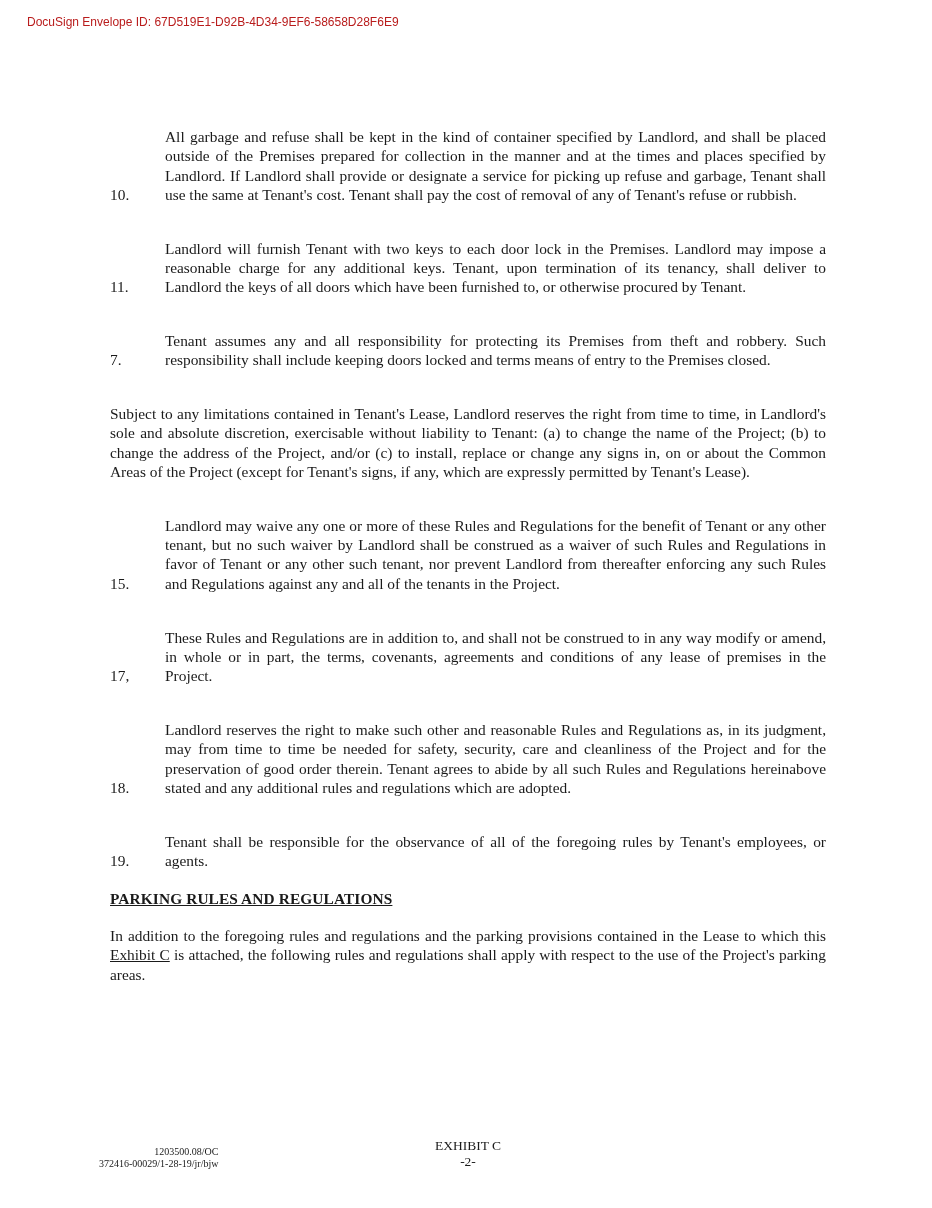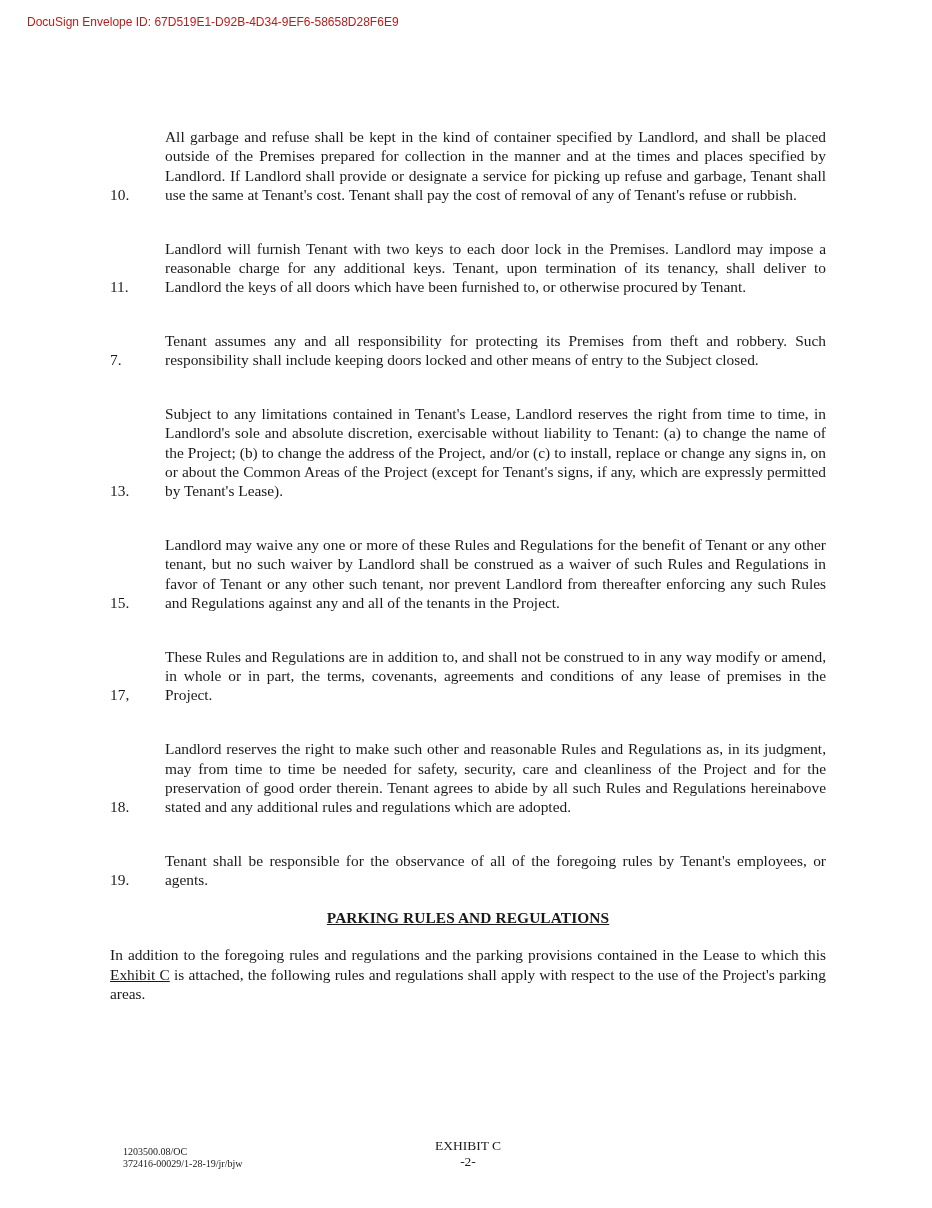--- a/index.html
+++ b/index.html
@@ -9,28 +9,28 @@
     font-family: "Liberation Sans", sans-serif; font-size: 12px; color: #b91c1c;
   }
   .doc {
     position: absolute; left: 110px; top: 111px; width: 716px;
     font-family: "Liberation Serif", serif; font-size: 15.4px; line-height: 19.3px;
   }
   .item { display: flex; margin-bottom: 18.5px; align-items: flex-end; }
   .item .num { width: 55px; flex: 0 0 55px; }
   .item .text { flex: 1; text-align: justify; margin-top: 16px; }
   .heading {
-    text-align: center; font-weight: bold; text-decoration: underline;
+    font-weight: bold; text-decoration: underline;
     margin-top: 10px; margin-bottom: 18px; letter-spacing: 0.1px;
   }
   .para { text-align: justify; }
   .u { text-decoration: underline; }
   .footer-left {
-    position: absolute; left: 123px; top: 1146px;
-    font-family: "Liberation Serif", serif; font-size: 10px; line-height: 12px;
+    position: absolute; left: 99px; top: 1146px;
+    font-family: "Liberation Serif", serif; font-size: 10px; line-height: 12px; text-align: right;
   }
   .footer-center {
     position: absolute; left: 418px; top: 1138px; width: 100px; text-align: center;
     font-family: "Liberation Serif", serif; font-size: 13.5px; line-height: 16px;
   }
 </style>
 </head>
 <body>
 
 <div class="envelope">DocuSign Envelope ID: 67D519E1-D92B-4D34-9EF6-58658D28F6E9</div>
@@ -39,24 +39,23 @@
   <div class="item">
     <span class="num">10.</span>
     <span class="text">All garbage and refuse shall be kept in the kind of container specified by Landlord, and shall be placed outside of the Premises prepared for collection in the manner and at the times and places specified by Landlord.  If Landlord shall provide or designate a service for picking up refuse and garbage, Tenant shall use the same at Tenant's cost.  Tenant shall pay the cost of removal of any of Tenant's refuse or rubbish.</span>
   </div>
   <div class="item">
     <span class="num">11.</span>
     <span class="text">Landlord will furnish Tenant with two keys to each door lock in the Premises.  Landlord may impose a reasonable charge for any additional keys.  Tenant, upon termination of its tenancy, shall deliver to Landlord the keys of all doors which have been furnished to, or otherwise procured by Tenant.</span>
   </div>
   <div class="item">
     <span class="num">7.</span>
-    <span class="text">Tenant assumes any and all responsibility for protecting its Premises from theft and robbery.  Such responsibility shall include keeping doors locked and other means of entry to the Subject closed.</span>
+    <span class="text">Tenant assumes any and all responsibility for protecting its Premises from theft and robbery.  Such responsibility shall include keeping doors locked and terms means of entry to the Premises closed.</span>
   </div>
   <div class="item">
-    <span class="num">13.</span>
     <span class="text">Subject to any limitations contained in Tenant's Lease, Landlord reserves the right from time to time, in Landlord's sole and absolute discretion, exercisable without liability to Tenant:  (a) to change the name of the Project; (b) to change the address of the Project, and/or (c) to install, replace or change any signs in, on or about the Common Areas of the Project (except for Tenant's signs, if any, which are expressly permitted by Tenant's Lease).</span>
   </div>
   <div class="item">
     <span class="num">15.</span>
     <span class="text">Landlord may waive any one or more of these Rules and Regulations for the benefit of Tenant or any other tenant, but no such waiver by Landlord shall be construed as a waiver of such Rules and Regulations in favor of Tenant or any other such tenant, nor prevent Landlord from thereafter enforcing any such Rules and Regulations against any and all of the tenants in the Project.</span>
   </div>
   <div class="item">
     <span class="num">17,</span>
     <span class="text">These Rules and Regulations are in addition to, and shall not be construed to in any way modify or amend, in whole or in part, the terms, covenants, agreements and conditions of any lease of premises in the Project.</span>
   </div>

